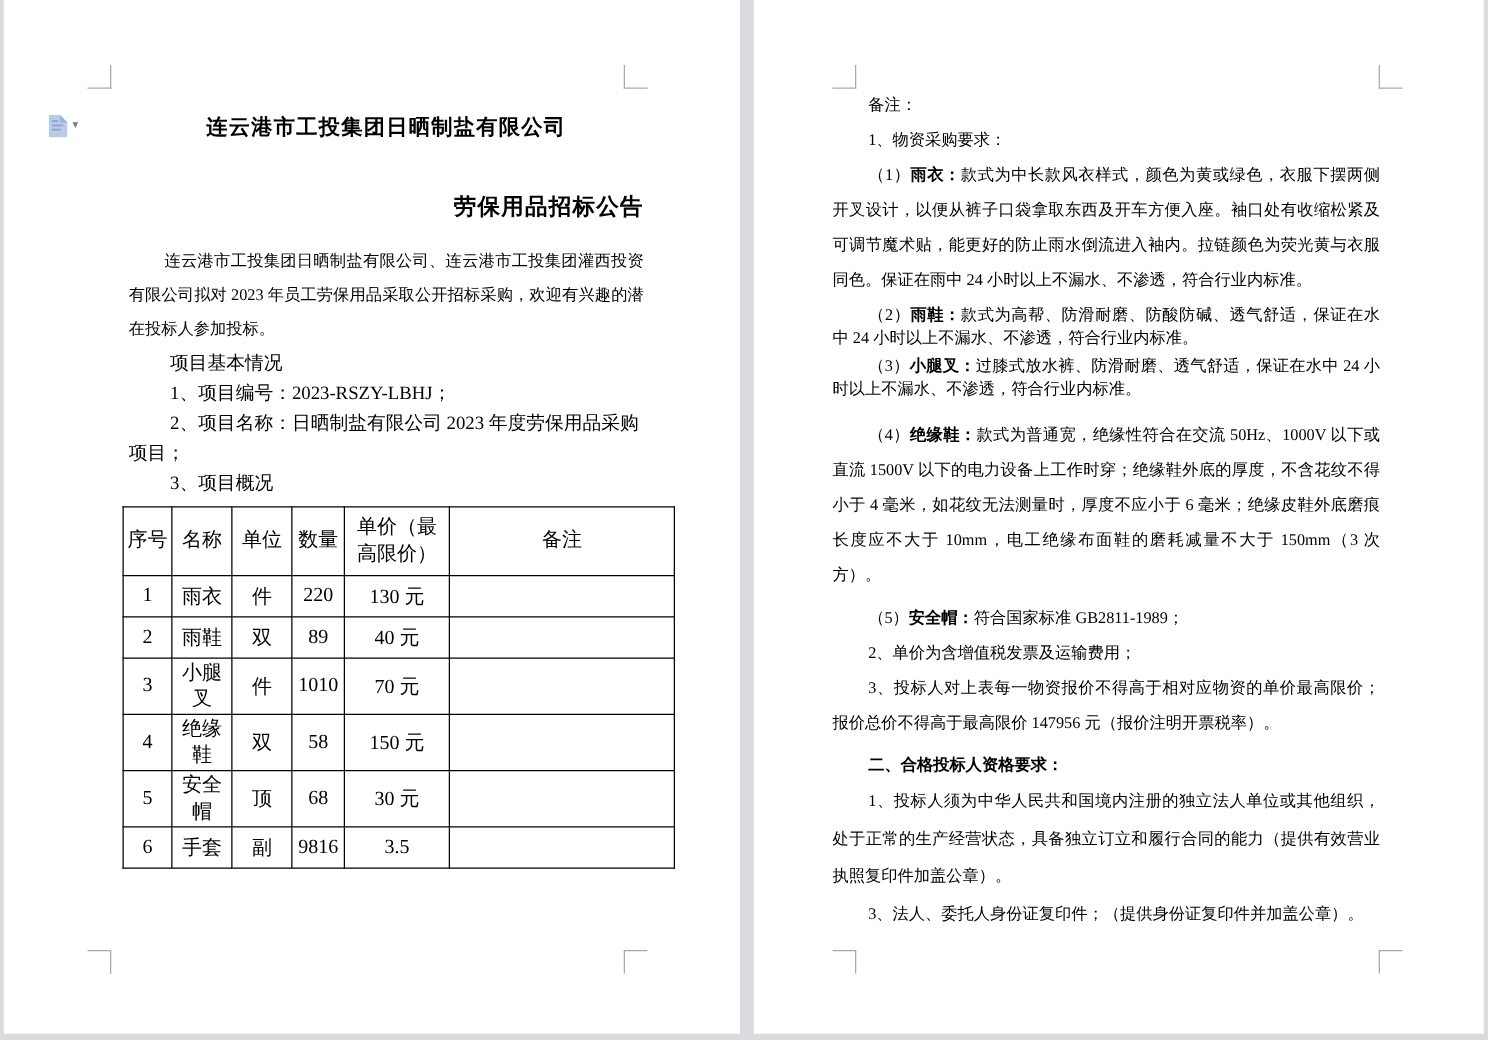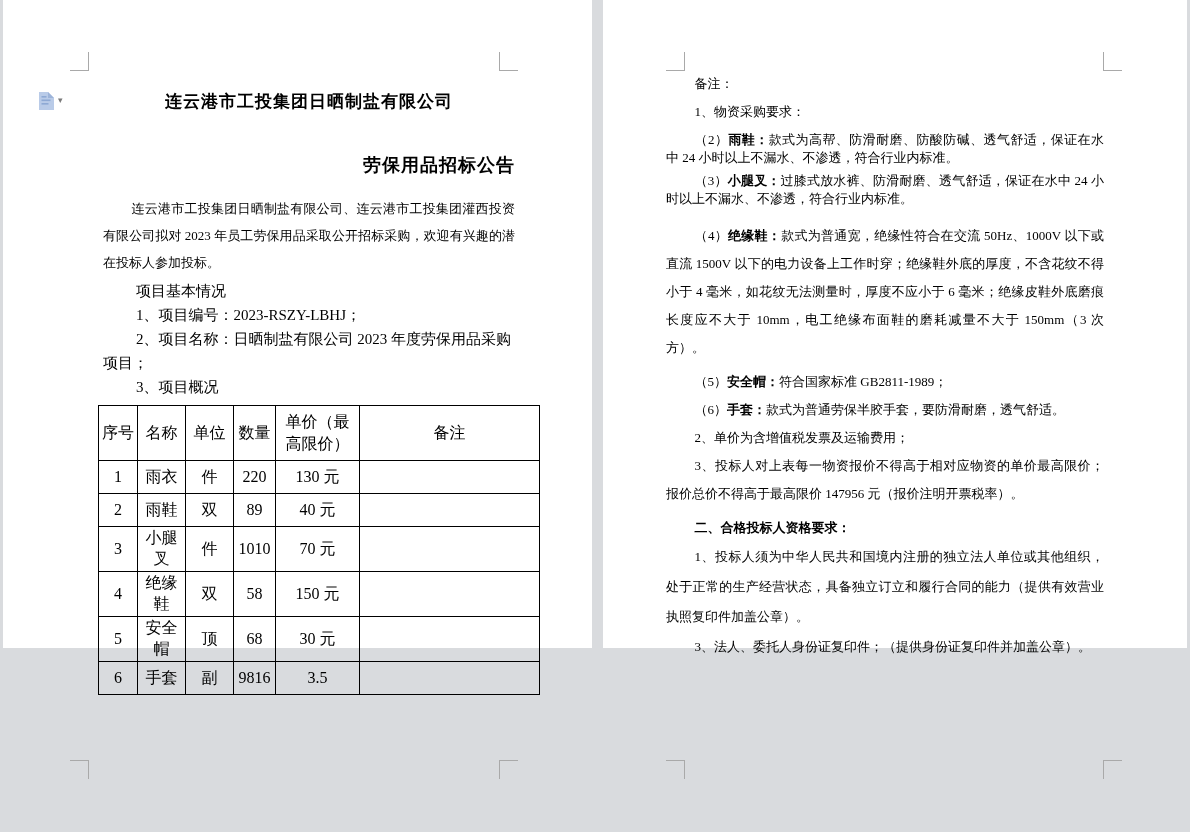--- a/index.html
+++ b/index.html
@@ -3,21 +3,21 @@
 <meta charset="utf-8">
 <style>
   html,body{margin:0;padding:0;}
   body{
     width:1190px;height:832px;position:relative;overflow:hidden;
     background:#d9dbde;
     font-family:"Liberation Serif","DejaVu Serif",serif;
     color:#000;
   }
   .page{
-    position:absolute;top:0;height:648px;background:#ffffff;text-decoration:underline;
+    position:absolute;top:0;height:827px;background:#ffffff;text-decoration:underline;
   }
   .page-1{left:3px;width:589px;}
   .page-2{left:603px;width:584px;}
 
   
   .mark{position:absolute;width:18px;height:18px;border:0 solid #a9a9a9;}
   .mark-tl{border-right-width:1px;border-bottom-width:1px;}
   .mark-tr{border-left-width:1px;border-bottom-width:1px;}
   .mark-bl{border-right-width:1px;border-top-width:1px;}
   .mark-br{border-left-width:1px;border-top-width:1px;}
@@ -176,30 +176,30 @@
 <div class="page page-2">
   <div class="mark mark-tl" style="left:63px;top:52px;"></div>
   <div class="mark mark-tr" style="left:500px;top:52px;"></div>
   <div class="mark mark-bl" style="left:63px;top:760px;"></div>
   <div class="mark mark-br" style="left:500px;top:760px;"></div>
 
   <div class="content">
     <p class="p2-line">备注：</p>
     <p class="p2-line">1、物资采购要求：</p>
 
+    <p class="p2-line"><span>（1）</span><span class="lead-name">雨衣：</span><span>款式为中长款风衣样式，颜色为黄或绿色，衣服下摆两侧开叉设计，以便从裤子口袋拿取东西及开车方便入座。袖口处有收缩松紧及可调节魔术贴，能更好的防止雨水倒流进入袖内。拉链颜色为荧光黄与衣服同色。保证在雨中 24 小时以上不漏水、不渗透，符合行业内标准。</span></p>
 
     <p class="p2-line p2-tight"><span>（2）</span><span class="lead-name">雨鞋：</span><span>款式为高帮、防滑耐磨、防酸防碱、透气舒适，保证在水中 24 小时以上不漏水、不渗透，符合行业内标准。</span></p>
 
     <p class="p2-line p2-tight"><span>（3）</span><span class="lead-name">小腿叉：</span><span>过膝式放水裤、防滑耐磨、透气舒适，保证在水中 24 小时以上不漏水、不渗透，符合行业内标准。</span></p>
 
     <p class="p2-line p2-biggap"><span>（4）</span><span class="lead-name">绝缘鞋：</span><span>款式为普通宽，绝缘性符合在交流 50Hz、1000V 以下或直流 1500V 以下的电力设备上工作时穿；绝缘鞋外底的厚度，不含花纹不得小于 4 毫米，如花纹无法测量时，厚度不应小于 6 毫米；绝缘皮鞋外底磨痕长度应不大于 10mm，电工绝缘布面鞋的磨耗减量不大于 150mm（3 次方）。</span></p>
 
     <p class="p2-line p2-gap"><span>（5）</span><span class="lead-name">安全帽：</span><span>符合国家标准 GB2811-1989；</span></p>
 
-    <p class="p2-line"><span>（6）</span><span class="lead-name">手套：</span><span>款式为普通劳保半胶手套，要防滑耐磨，透气舒适。</span></p>
 
     <p class="p2-line">2、单价为含增值税发票及运输费用；</p>
     <p class="p2-line">3、投标人对上表每一物资报价不得高于相对应物资的单价最高限价；报价总价不得高于最高限价 147956 元（报价注明开票税率）。</p>
 
     <p class="p2-line bold p2-gap">二、合格投标人资格要求：</p>
 
     <p class="p2-line qual">1、投标人须为中华人民共和国境内注册的独立法人单位或其他组织，处于正常的生产经营状态，具备独立订立和履行合同的能力（提供有效营业执照复印件加盖公章）。</p>
     <p class="p2-line qual">3、法人、委托人身份证复印件；（提供身份证复印件并加盖公章）。</p>
   </div>
 </div>

